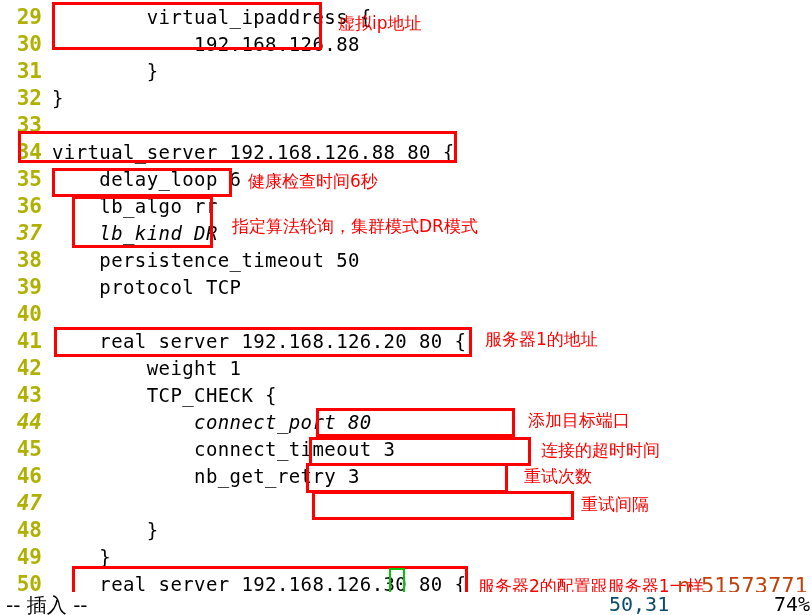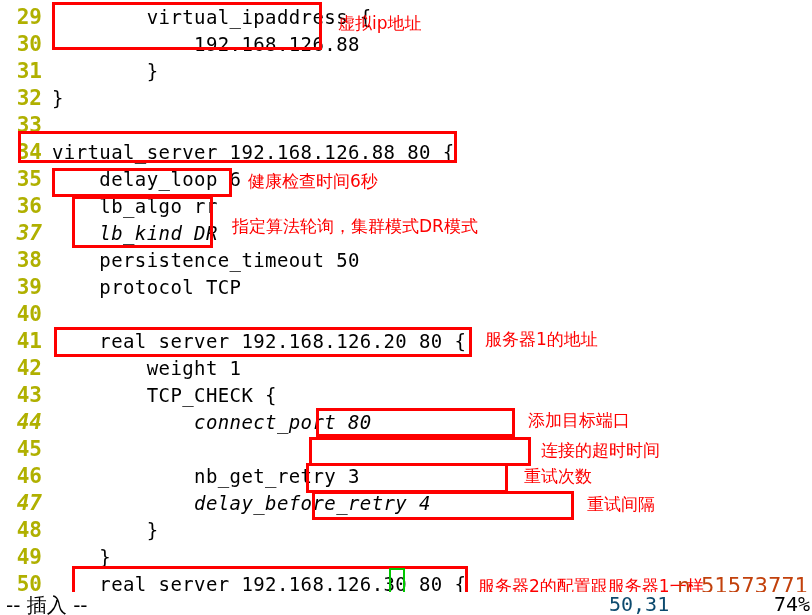--- a/index.html
+++ b/index.html
@@ -148,23 +148,23 @@
       <div class="code-line" style="top: 166px;"><span class="lineno">35</span><span class="linetext">    delay_loop 6</span></div>
       <div class="code-line" style="top: 193px;"><span class="lineno">36</span><span class="linetext">    lb_algo rr</span></div>
       <div class="code-line" style="top: 220px; font-style: italic;"><span class="lineno">37</span><span class="linetext">    lb_kind DR</span></div>
       <div class="code-line" style="top: 247px;"><span class="lineno">38</span><span class="linetext">    persistence_timeout 50</span></div>
       <div class="code-line" style="top: 274px;"><span class="lineno">39</span><span class="linetext">    protocol TCP</span></div>
       <div class="code-line" style="top: 301px;"><span class="lineno">40</span><span class="linetext"></span></div>
       <div class="code-line" style="top: 328px;"><span class="lineno">41</span><span class="linetext">    real server 192.168.126.20 80 {</span></div>
       <div class="code-line" style="top: 355px;"><span class="lineno">42</span><span class="linetext">        weight 1</span></div>
       <div class="code-line" style="top: 382px;"><span class="lineno">43</span><span class="linetext">        TCP_CHECK {</span></div>
       <div class="code-line" style="top: 409px; font-style: italic;"><span class="lineno">44</span><span class="linetext">            connect_port 80</span></div>
-      <div class="code-line" style="top: 436px;"><span class="lineno">45</span></div>
+      <div class="code-line" style="top: 436px;"><span class="lineno">45</span><span class="linetext">            connect_timeout 3</span></div>
       <div class="code-line" style="top: 463px;"><span class="lineno">46</span><span class="linetext">            nb_get_retry 3</span></div>
-      <div class="code-line" style="top: 490px; font-style: italic;"><span class="lineno">47</span><span class="linetext">            delay_before_retry 4</span></div>
+      <div class="code-line" style="top: 490px; font-style: italic;"><span class="lineno">47</span></div>
       <div class="code-line" style="top: 517px;"><span class="lineno">48</span><span class="linetext">        }</span></div>
       <div class="code-line" style="top: 544px;"><span class="lineno">49</span><span class="linetext">    }</span></div>
       <div class="code-line" style="top: 571px;"><span class="lineno">50</span><span class="linetext">    real_server 192.168.126.30 80 {</span></div>
     </div>
   <div id="boxes-layer">
       <div class="redbox" style="left: 48px; top: 2px; width: 270px; height: 48px;"></div>
       <div class="redbox" style="left: 14px; top: 131px; width: 439px; height: 32px;"></div>
       <div class="redbox" style="left: 48px; top: 168px; width: 180px; height: 29px;"></div>
       <div class="redbox" style="left: 68px; top: 196px; width: 141px; height: 52px;"></div>
       <div class="redbox" style="left: 50px; top: 327px; width: 418px; height: 30px;"></div>
@@ -175,21 +175,21 @@
       <div class="redbox" style="left: 68px; top: 566px; width: 396px; height: 32px;"></div>
     </div>
   <div id="annots-layer">
       <div class="annot" style="left: 334px; top: 15px;">虚拟ip地址</div>
       <div class="annot" style="left: 244px; top: 173px;">健康检查时间6秒</div>
       <div class="annot" style="left: 228px; top: 218px;">指定算法轮询，集群模式DR模式</div>
       <div class="annot" style="left: 481px; top: 331px;">服务器1的地址</div>
       <div class="annot" style="left: 524px; top: 412px;">添加目标端口</div>
       <div class="annot" style="left: 537px; top: 442px;">连接的超时时间</div>
       <div class="annot" style="left: 520px; top: 468px;">重试次数</div>
-      <div class="annot" style="left: 577px; top: 496px; margin-left: 6px;">重试间隔</div>
+      <div class="annot" style="left: 577px; top: 496px;">重试间隔</div>
       <div class="annot" style="left: 474px; top: 578px;">服务器2的配置跟服务器1一样</div>
     </div>
   <div id="cursor-layer">
       <div class="cursor" style="left: 385px; top: 568px; width: 16px; height: 26px;"></div>
     </div>
 
   <div id="watermark">n_51573771</div>
 
   <div id="statusbar">
     <span class="status-mode">-- 插入 --</span>

